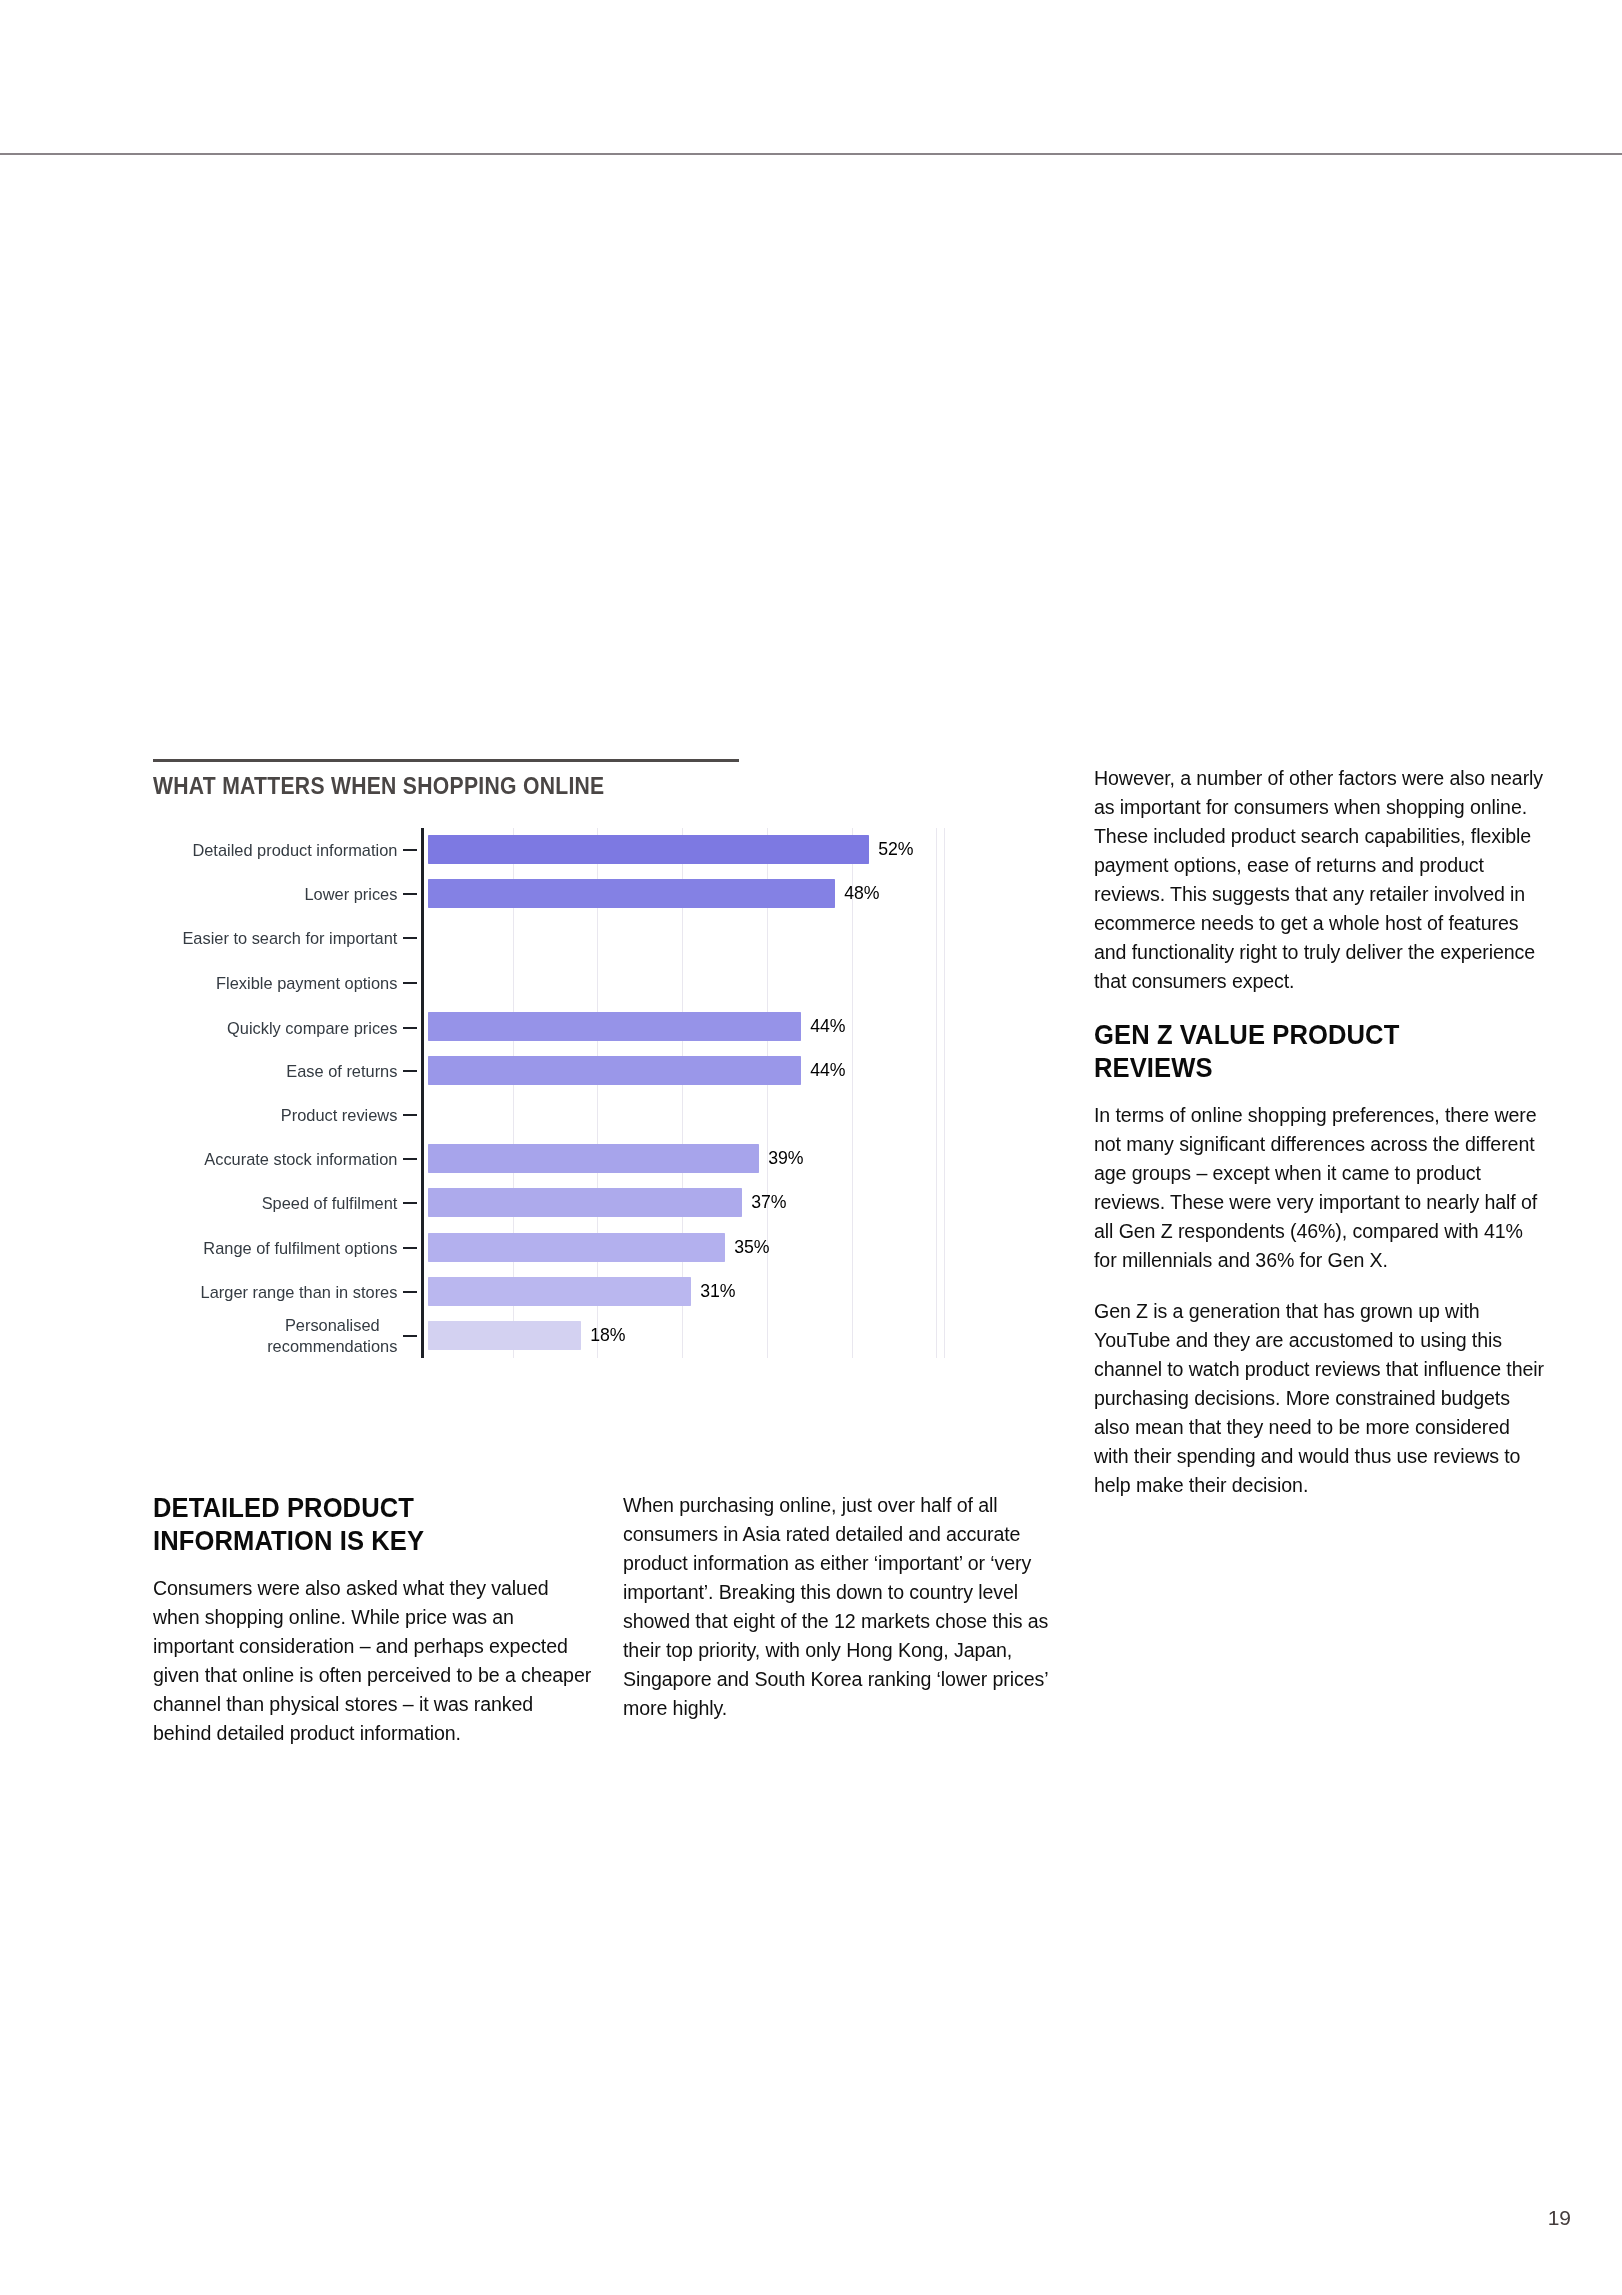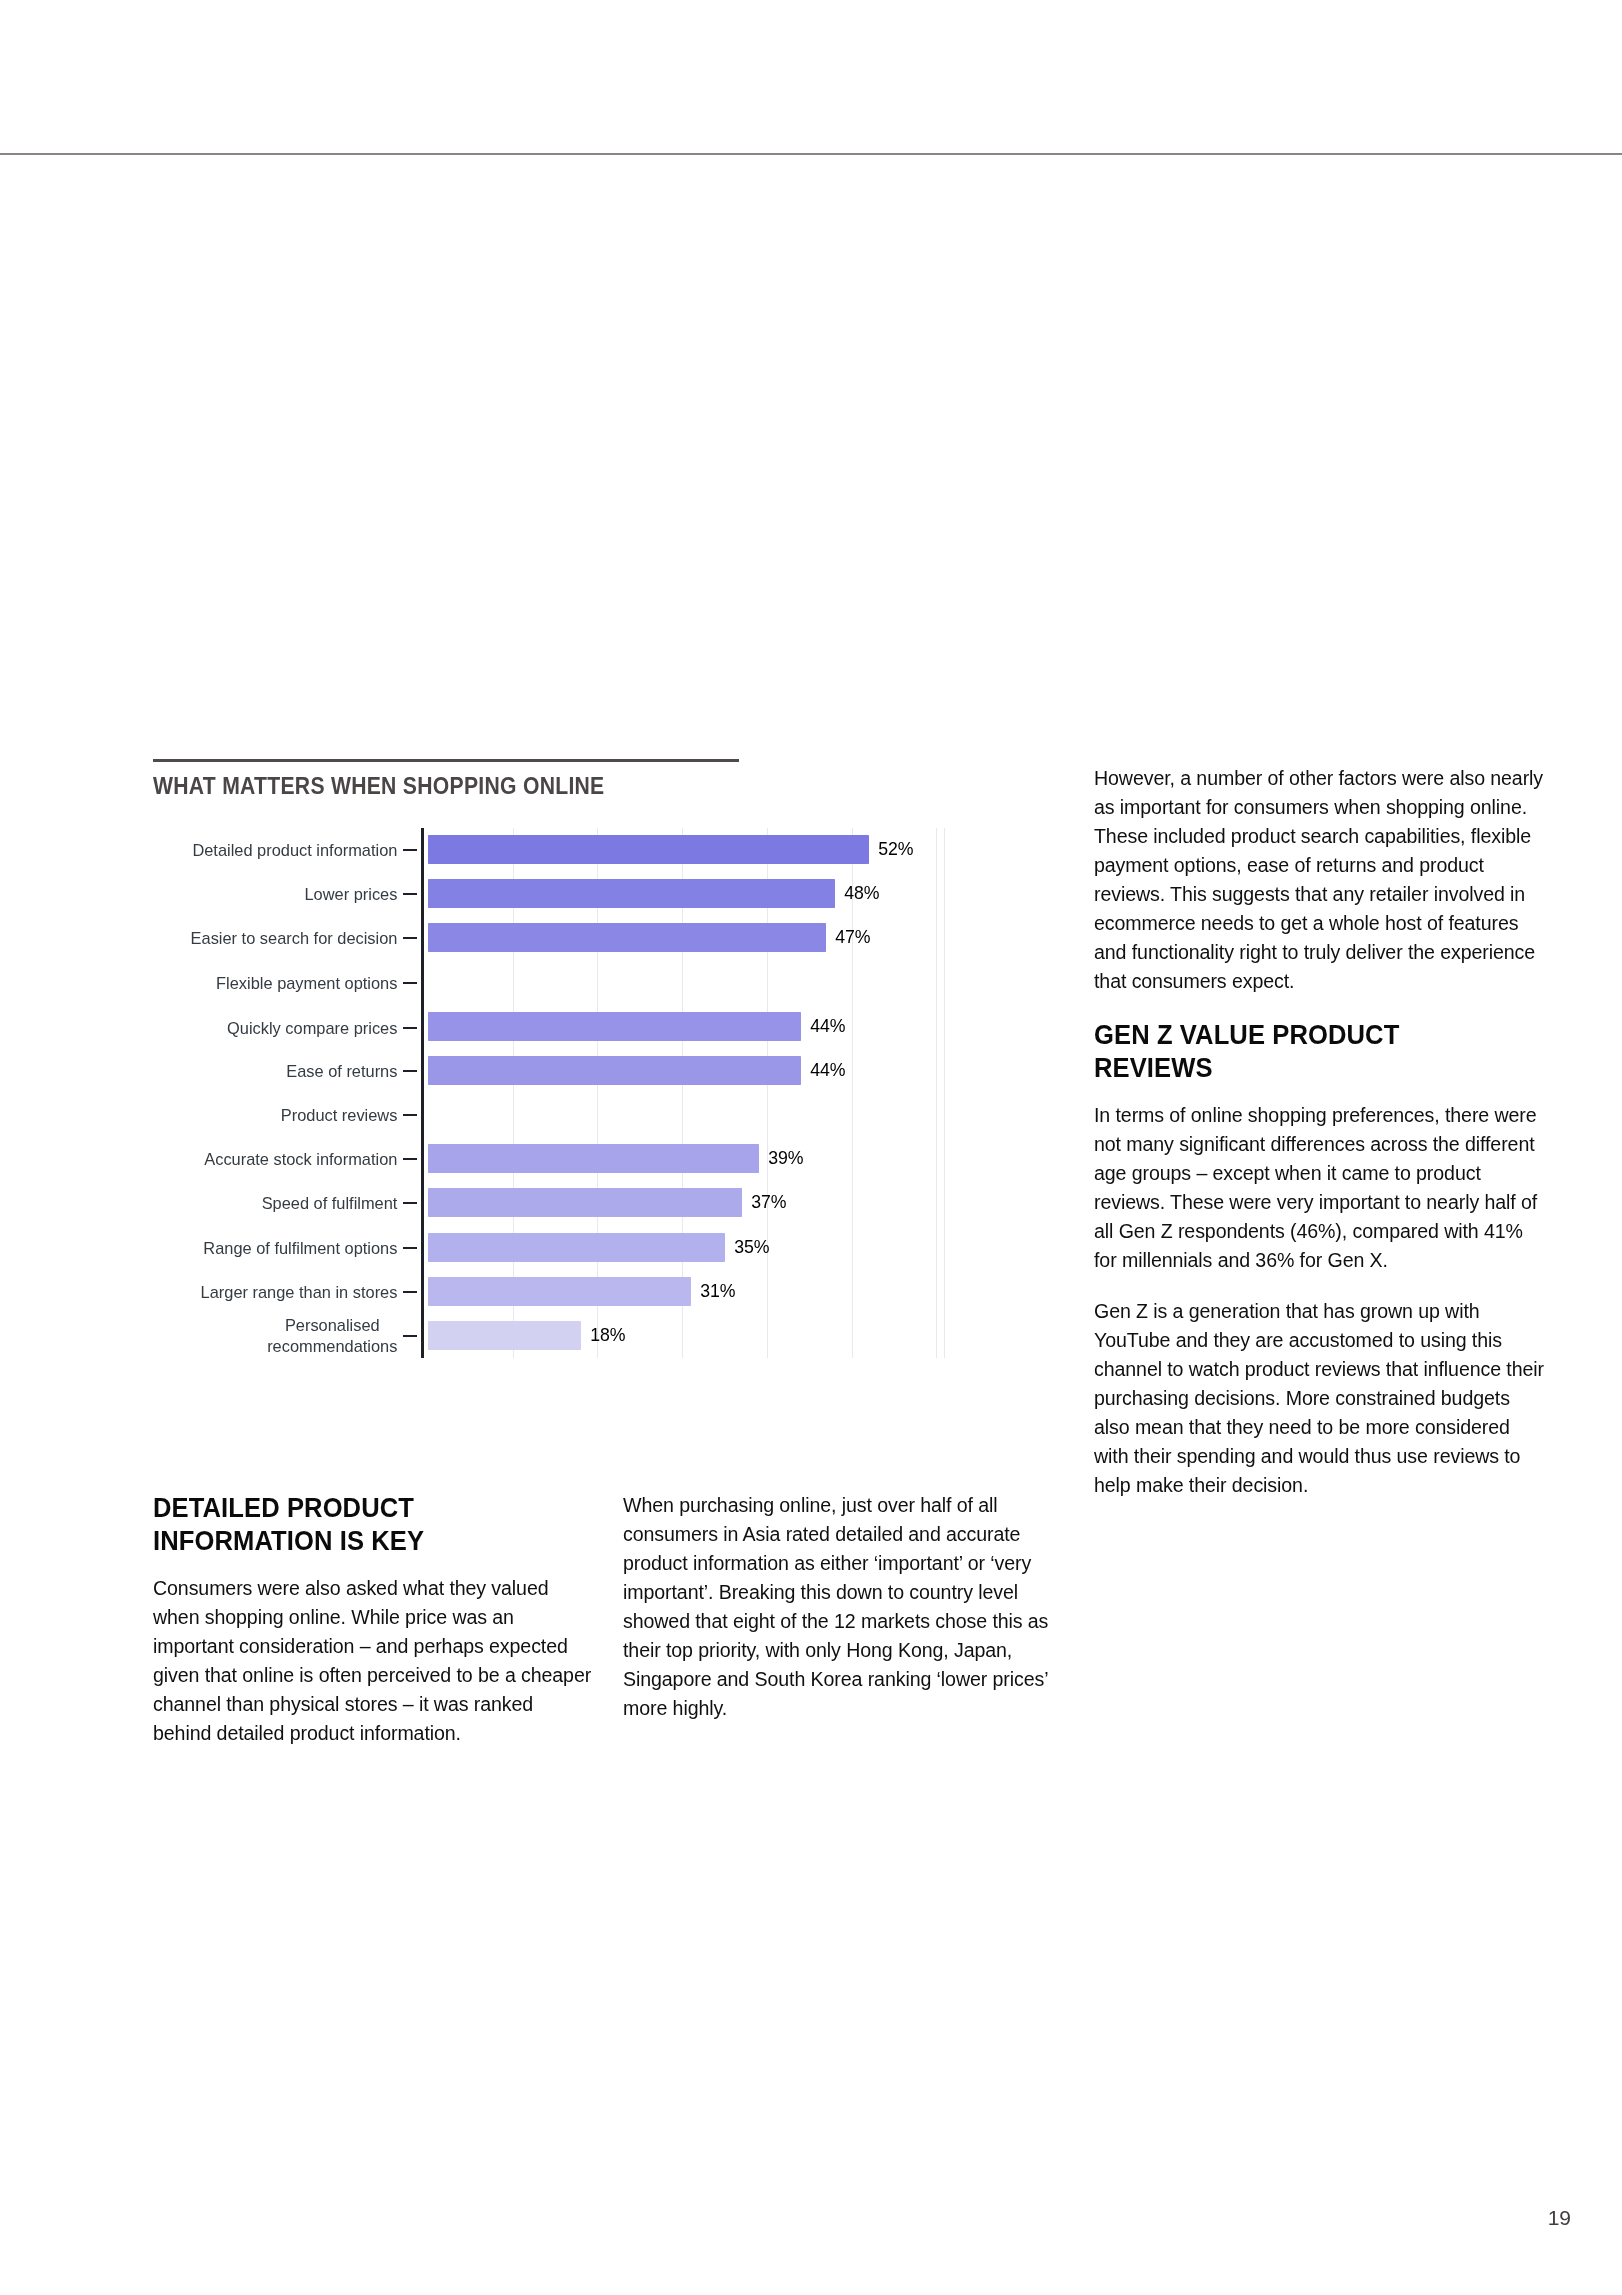--- a/index.html
+++ b/index.html
@@ -206,21 +206,21 @@
     <div class="plot-labels" id="plot-labels">
         <div class="row" style="top: 0px; height: 44px;">
           <div class="row-label">Detailed product information</div>
           <div class="tick"></div>
         </div>
         <div class="row" style="top: 44px; height: 44px;">
           <div class="row-label">Lower prices</div>
           <div class="tick"></div>
         </div>
         <div class="row" style="top: 88px; height: 44px;">
-          <div class="row-label">Easier to search for decision</div>
+          <div class="row-label">Easier to search for important</div>
           <div class="tick"></div>
         </div>
         <div class="row" style="top: 133px; height: 44px;">
           <div class="row-label">Flexible payment options</div>
           <div class="tick"></div>
         </div>
         <div class="row" style="top: 178px; height: 44px;">
           <div class="row-label">Quickly compare prices</div>
           <div class="tick"></div>
         </div>
@@ -264,24 +264,20 @@
         <div class="gridline" style="left: 508px;"></div>
         <div class="plot-frame-right" style="left: 516px;"></div>
         <div class="bar-wrap" style="top: 0px; height: 44px;">
           <div class="bar" style="width: 441px; background: rgb(125, 121, 226);"></div>
           <div class="bar-value">52%</div>
         </div>
         <div class="bar-wrap" style="top: 44px; height: 44px;">
           <div class="bar" style="width: 407px; background: rgb(132, 129, 228);"></div>
           <div class="bar-value">48%</div>
         </div>
-        <div class="bar-wrap" style="top: 88px; height: 44px;">
-          <div class="bar" style="width: 398px; background: rgb(138, 135, 229);"></div>
-          <div class="bar-value">47%</div>
-        </div>
         <div class="bar-wrap" style="top: 177px; height: 44px;">
           <div class="bar" style="width: 373px; background: rgb(150, 147, 232);"></div>
           <div class="bar-value">44%</div>
         </div>
         <div class="bar-wrap" style="top: 221px; height: 44px;">
           <div class="bar" style="width: 373px; background: rgb(154, 151, 233);"></div>
           <div class="bar-value">44%</div>
         </div>
         <div class="bar-wrap" style="top: 309px; height: 44px;">
           <div class="bar" style="width: 331px; background: rgb(167, 164, 235);"></div>

